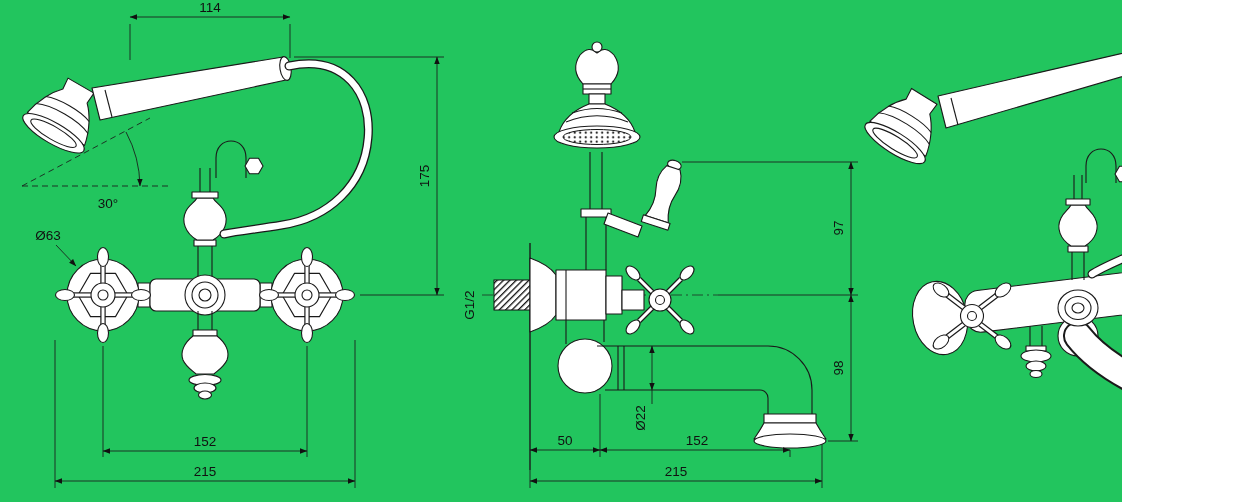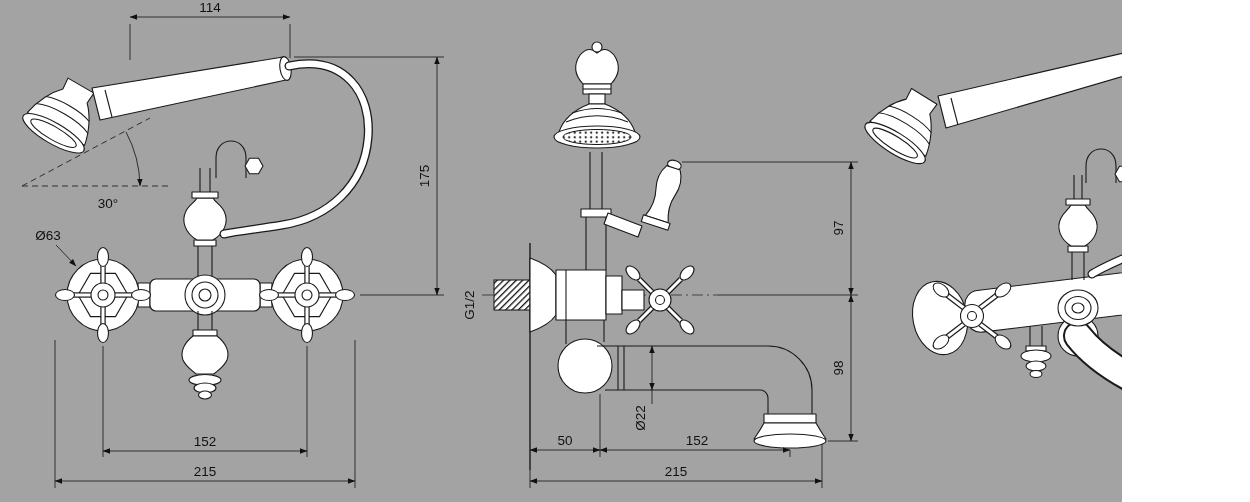--- a/index.html
+++ b/index.html
@@ -1,16 +1,16 @@
 <!DOCTYPE html>
 <html><head>
 <meta charset="utf-8">
 <style>
   html,body{margin:0;padding:0;background:#fff}
-  .stage{position:relative;width:1122px;height:502px;background:#a3a3a3;overflow:hidden}
+  .stage{position:relative;width:1122px;height:502px;background:#22c55e;overflow:hidden}
   svg{display:block}
   .ol{fill:#ffffff;stroke:#1a1a1a;stroke-width:1.1;stroke-linejoin:round}
   .nf{fill:none;stroke:#1a1a1a;stroke-width:1.1;stroke-linejoin:round}
   .thick{fill:none;stroke:#1a1a1a;stroke-width:1.4}
   .dl{stroke:#1a1a1a;stroke-width:.85;fill:none}
   .cl{stroke:#1a1a1a;stroke-width:.7;fill:none;stroke-dasharray:11 4 2 4}
   .dash{stroke:#1a1a1a;stroke-width:.85;fill:none;stroke-dasharray:6 4}
   .sO{stroke:#1a1a1a;stroke-width:5.4;fill:none}
   .sI{stroke:#ffffff;stroke-width:3;fill:none}
   .hO{stroke:#1a1a1a;stroke-width:9;fill:none;stroke-linecap:round}

